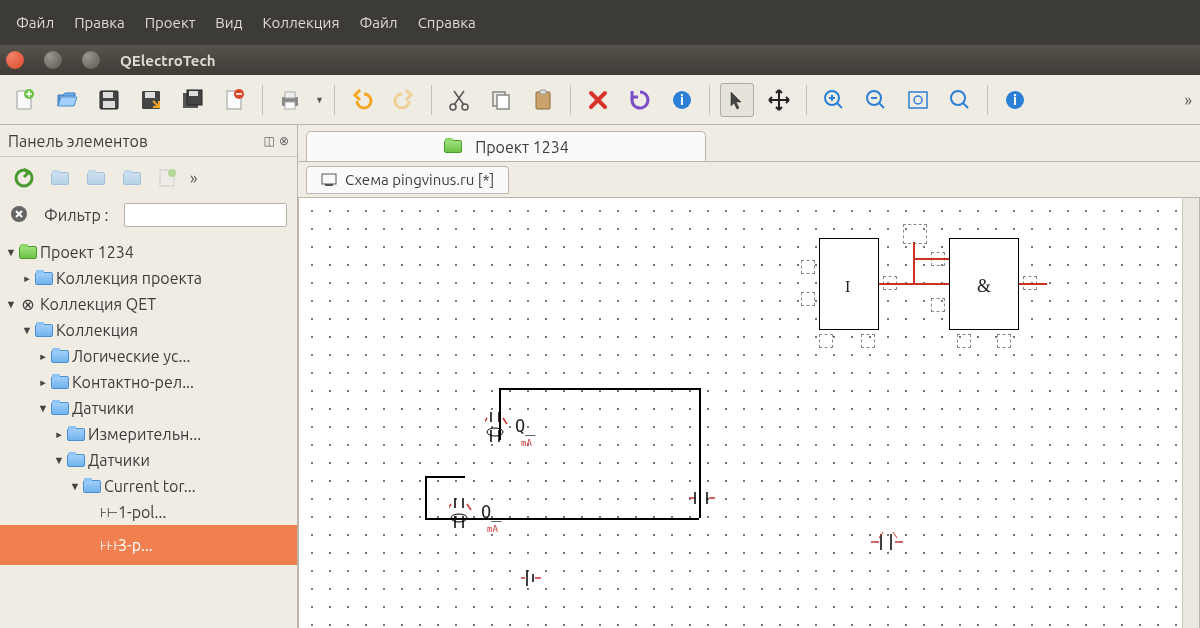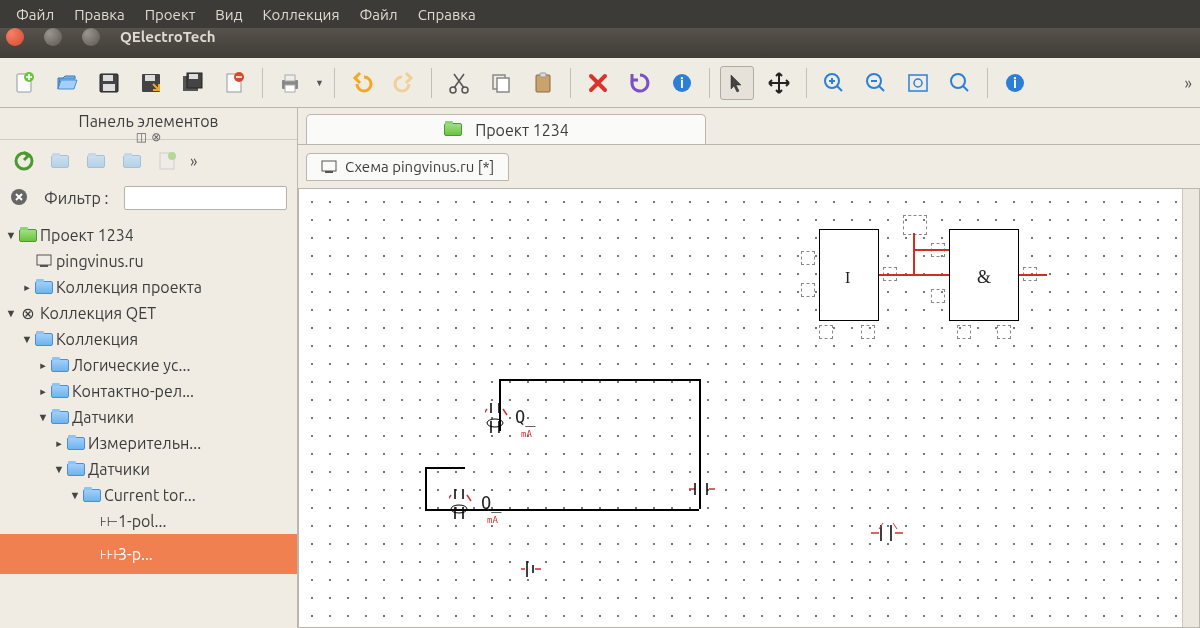--- a/index.html
+++ b/index.html
@@ -1,54 +1,54 @@
 <!DOCTYPE html>
 <html><head>
 <meta charset="utf-8">
 <style>
 * { box-sizing: border-box; margin: 0; padding: 0; font-family: Ubuntu, "Segoe UI", sans-serif; }
 body { width: 1200px; height: 628px; overflow: hidden; background: #f0ece4; }
 
-.menubar { background: #3c3b37; color: #dfdbd2; height: 28px; display: flex; align-items: center; padding: 0 6px; font-size: 15px; }
+.menubar { background: #3c3b37; color: #dfdbd2; height: 45px; display: flex; align-items: center; padding: 0 6px; font-size: 15px; }
 .menubar span { padding: 4px 10px; cursor: default; }
 
-.titlebar { background: linear-gradient(#57524c,#3f3b36); height: 30px; display: flex; color: #dfdbd2; font-size: 15px; font-weight: bold; padding: 0 6px; gap: 20px; }
+.titlebar { background: linear-gradient(#57524c,#3f3b36); height: 30px; display: flex; align-items: center; color: #dfdbd2; font-size: 15px; font-weight: bold; padding: 0 6px; gap: 20px; }
 .wbtn { width: 18px; height: 18px; border-radius: 50%; display: inline-block; }
 .wc { background: radial-gradient(circle at 30% 30%, #f48166,#d9482b); }
 .wm { background: radial-gradient(circle at 30% 30%, #9a968e,#5b5750); }
 .wx { background: radial-gradient(circle at 30% 30%, #9a968e,#5b5750); }
 
 .toolbar { background: #efece4; border-bottom: 1px solid #bab6ae; height: 50px; display: flex; align-items: center; padding: 0 8px; gap: 8px; }
 .tbtn { width: 34px; height: 34px; display: flex; align-items: center; justify-content: center; border-radius: 3px; }
 .sep { width: 1px; height: 30px; background: #c3bfb7; margin: 0 2px; }
 .dropdown-ar { font-size: 9px; color: #555; }
 
 .main { display: flex; height: calc(628px - 28px - 30px - 50px); }
 .sidebar { width: 298px; background: #f0ece4; border-right: 1px solid #bab6ae; display: flex; flex-direction: column; }
-.panelhdr { display: flex; align-items: center; justify-content: space-between; padding: 4px 8px; font-size: 16px; color: #3c3c3c; height: 32px; border-bottom: 1px solid #d0ccc4; flex-direction: column;}
+.panelhdr { display: flex; align-items: center; justify-content: space-between; padding: 4px 8px; font-size: 16px; color: #3c3c3c; height: 32px; border-bottom: 1px solid #d0ccc4;}
 .panelhdr .icons { display: flex; gap: 4px; font-size: 12px; color: #666;}
 .sidetools { display: flex; align-items: center; gap: 8px; padding: 6px 10px; height: 42px; }
 .filterrow { display: flex; align-items: center; gap: 16px; padding: 4px 10px 8px; font-size: 16px; color: #3c3c3c;}
 .filterrow input { flex: 1; border: 1px solid #b6b2aa; border-radius: 2px; height: 24px; padding: 0 4px; background: #fff; font-size: 14px; width: 140px;}
 
 .tree { flex: 1; overflow: hidden; font-size: 16px; color: #3c3c3c; padding: 4px 0; }
 .tree-row { display: flex; align-items: center; height: 26px; white-space: nowrap; cursor: default; padding-right: 4px;}
 .tree-row.sel { background: #f08050; color: #fff; }
 .tog { width: 14px; text-align: center; font-size: 11px; color: #444; }
 .ticon { width: 20px; display: inline-flex; align-items: center; justify-content: center; margin-right: 2px; }
 .folder { display:inline-block; width:18px; height:13px; background:linear-gradient(#a2cffb,#6fb3ec); border:1px solid #4a8fcf; border-radius:2px; position:relative;}
 .folder::before{content:"";position:absolute;top:-3px;left:0;width:8px;height:3px;background:#8ec4f5;border-radius:1px 1px 0 0;}
 .folder.green{background:linear-gradient(#9fe080,#6cc243);border-color:#4a9a2f;}
 .folder.green::before{background:#8ed66b;}
 .elem-sym { display:inline-block; width:18px; text-align:center; font-size:13px;}
 
 .content { flex: 1; background: #f0ece4; display: flex; flex-direction: column; position: relative;}
 .doctabs { height: 36px; display: flex; align-items: flex-end; padding-left: 8px; }
 .doctab { background: #fafaf8; border: 1px solid #bab6ae; border-bottom: none; border-radius: 5px 5px 0 0; height: 30px; display: flex; align-items: center; padding: 0 24px; font-size: 16px; color: #3c3c3c; gap: 10px; min-width: 400px; justify-content:center;}
-.subtabs { height: 44px; background: #f0ece4; display: flex; align-items: center; padding-left: 8px; border-top:1px solid #bab6ae;}
+.subtabs { height: 36px; background: #f0ece4; display: flex; align-items: center; padding-left: 8px; border-top:1px solid #bab6ae;}
 .subtab { background: #fafaf8; border: 1px solid #bab6ae; border-radius: 4px 4px 0 0; height: 28px; display: flex; align-items: center; padding: 0 14px; font-size: 15px; color: #3c3c3c; gap: 8px;}
 
 .canvas-wrap { flex: 1; position: relative; background: #fff; border: 1px solid #bab6ae; margin: 0 0 0 0; overflow: hidden;}
 .canvas-wrap::after { content:""; position:absolute; right:0; top:0; width:16px; height:100%; background:#ece8e0; border-left:1px solid #cac6be;}
 .scrollthumb{position:absolute;right:2px;top:20px;width:12px;height:80px;background:#c8c4bc;border-radius:6px;}
 .canvas { position: absolute; inset: 0; right:16px; background-image: radial-gradient(circle, #777 1px, transparent 1px); background-size: 18px 18px; background-position: 4px 4px; }
 
 .schem { position: absolute; }
 .rect { position:absolute; border:1.5px solid #000; background:#fff;}
 .dashrect { position:absolute; border:1.5px dashed #888;}
@@ -271,29 +271,20 @@
       <input value="" style="">
     </div>
     <div class="tree">
       <div class="tree-row" style="padding-left:4px;">
           <span class="tog">▼</span>
           <span class="ticon">
             <span class="folder green"></span>
           </span>
           <span>Проект 1234</span>
         </div>
-      <div class="tree-row" style="padding-left:34px;">
-          <span class="ticon">
-            <svg width="16" height="14">
-              <rect x="1" y="1" width="14" height="10" fill="none" stroke="#555"></rect>
-              <rect x="4" y="11" width="8" height="2" fill="#555"></rect>
-            </svg>
-          </span>
-          <span>pingvinus.ru</span>
-        </div>
       <div class="tree-row" style="padding-left:20px;">
           <span class="tog">▸</span>
           <span class="ticon">
             <span class="folder"></span>
           </span>
           <span>Коллекция проекта</span>
         </div>
       <div class="tree-row" style="padding-left:4px;">
           <span class="tog">▼</span>
           <span class="ticon">⊗</span>

